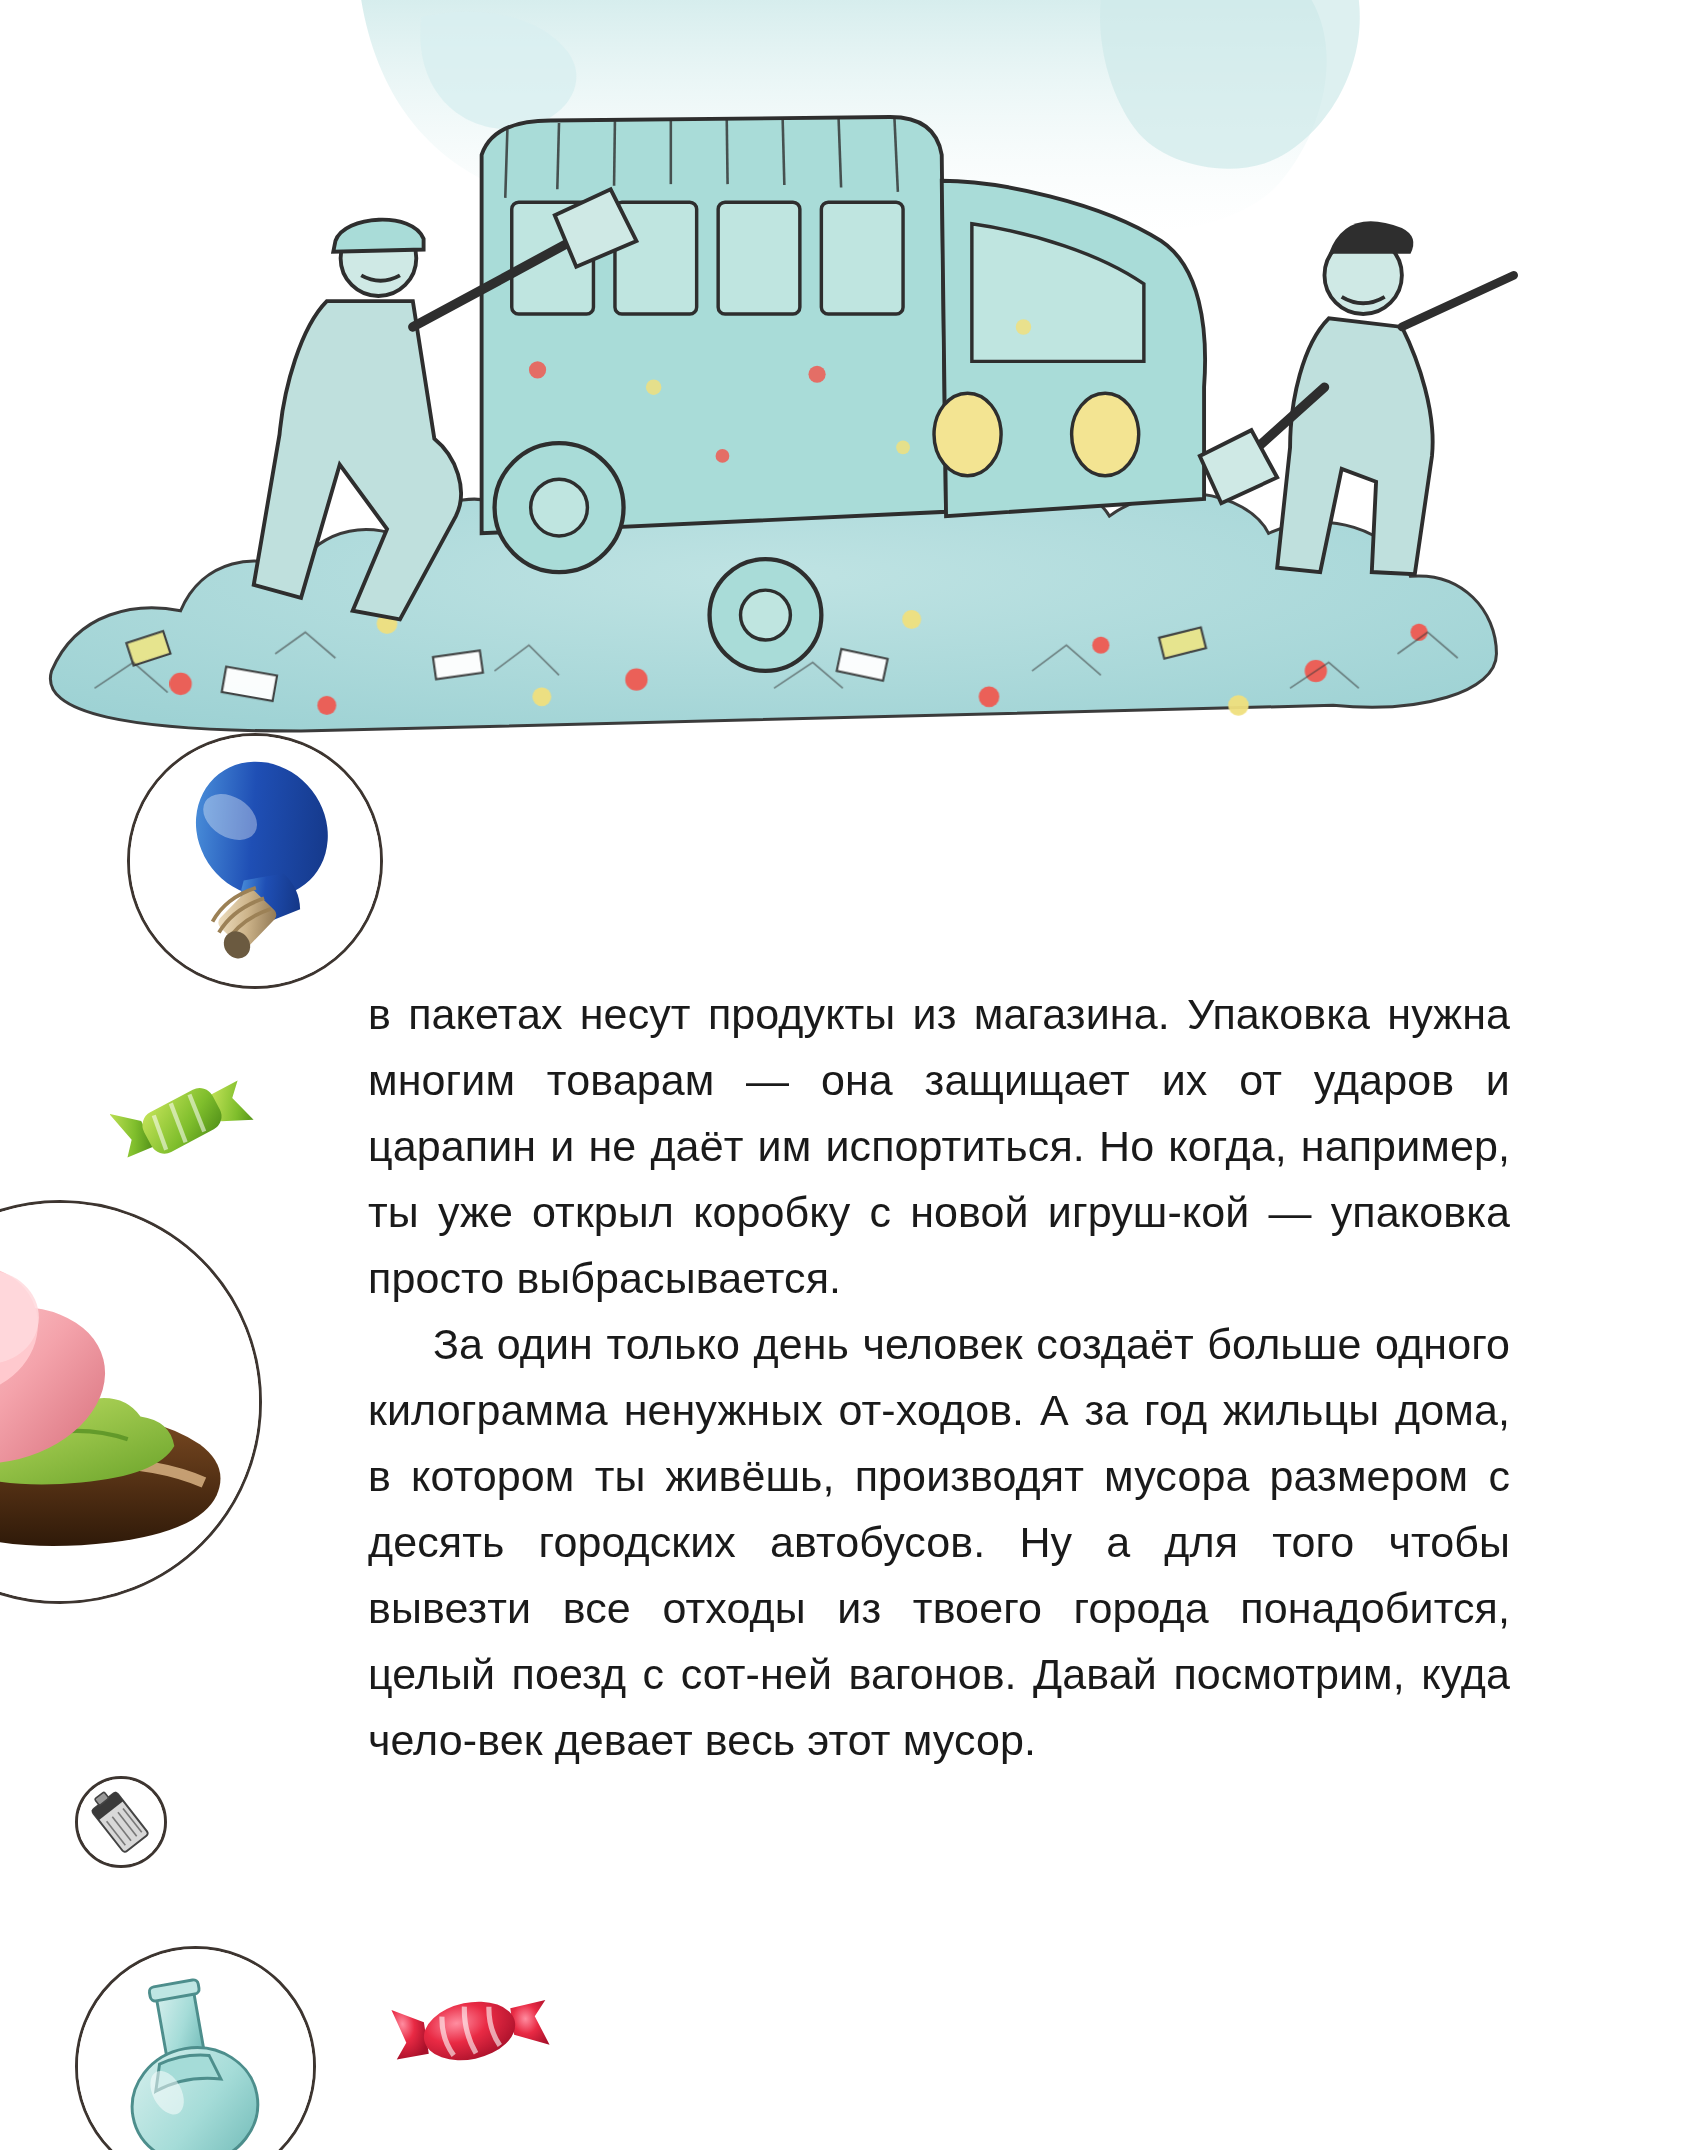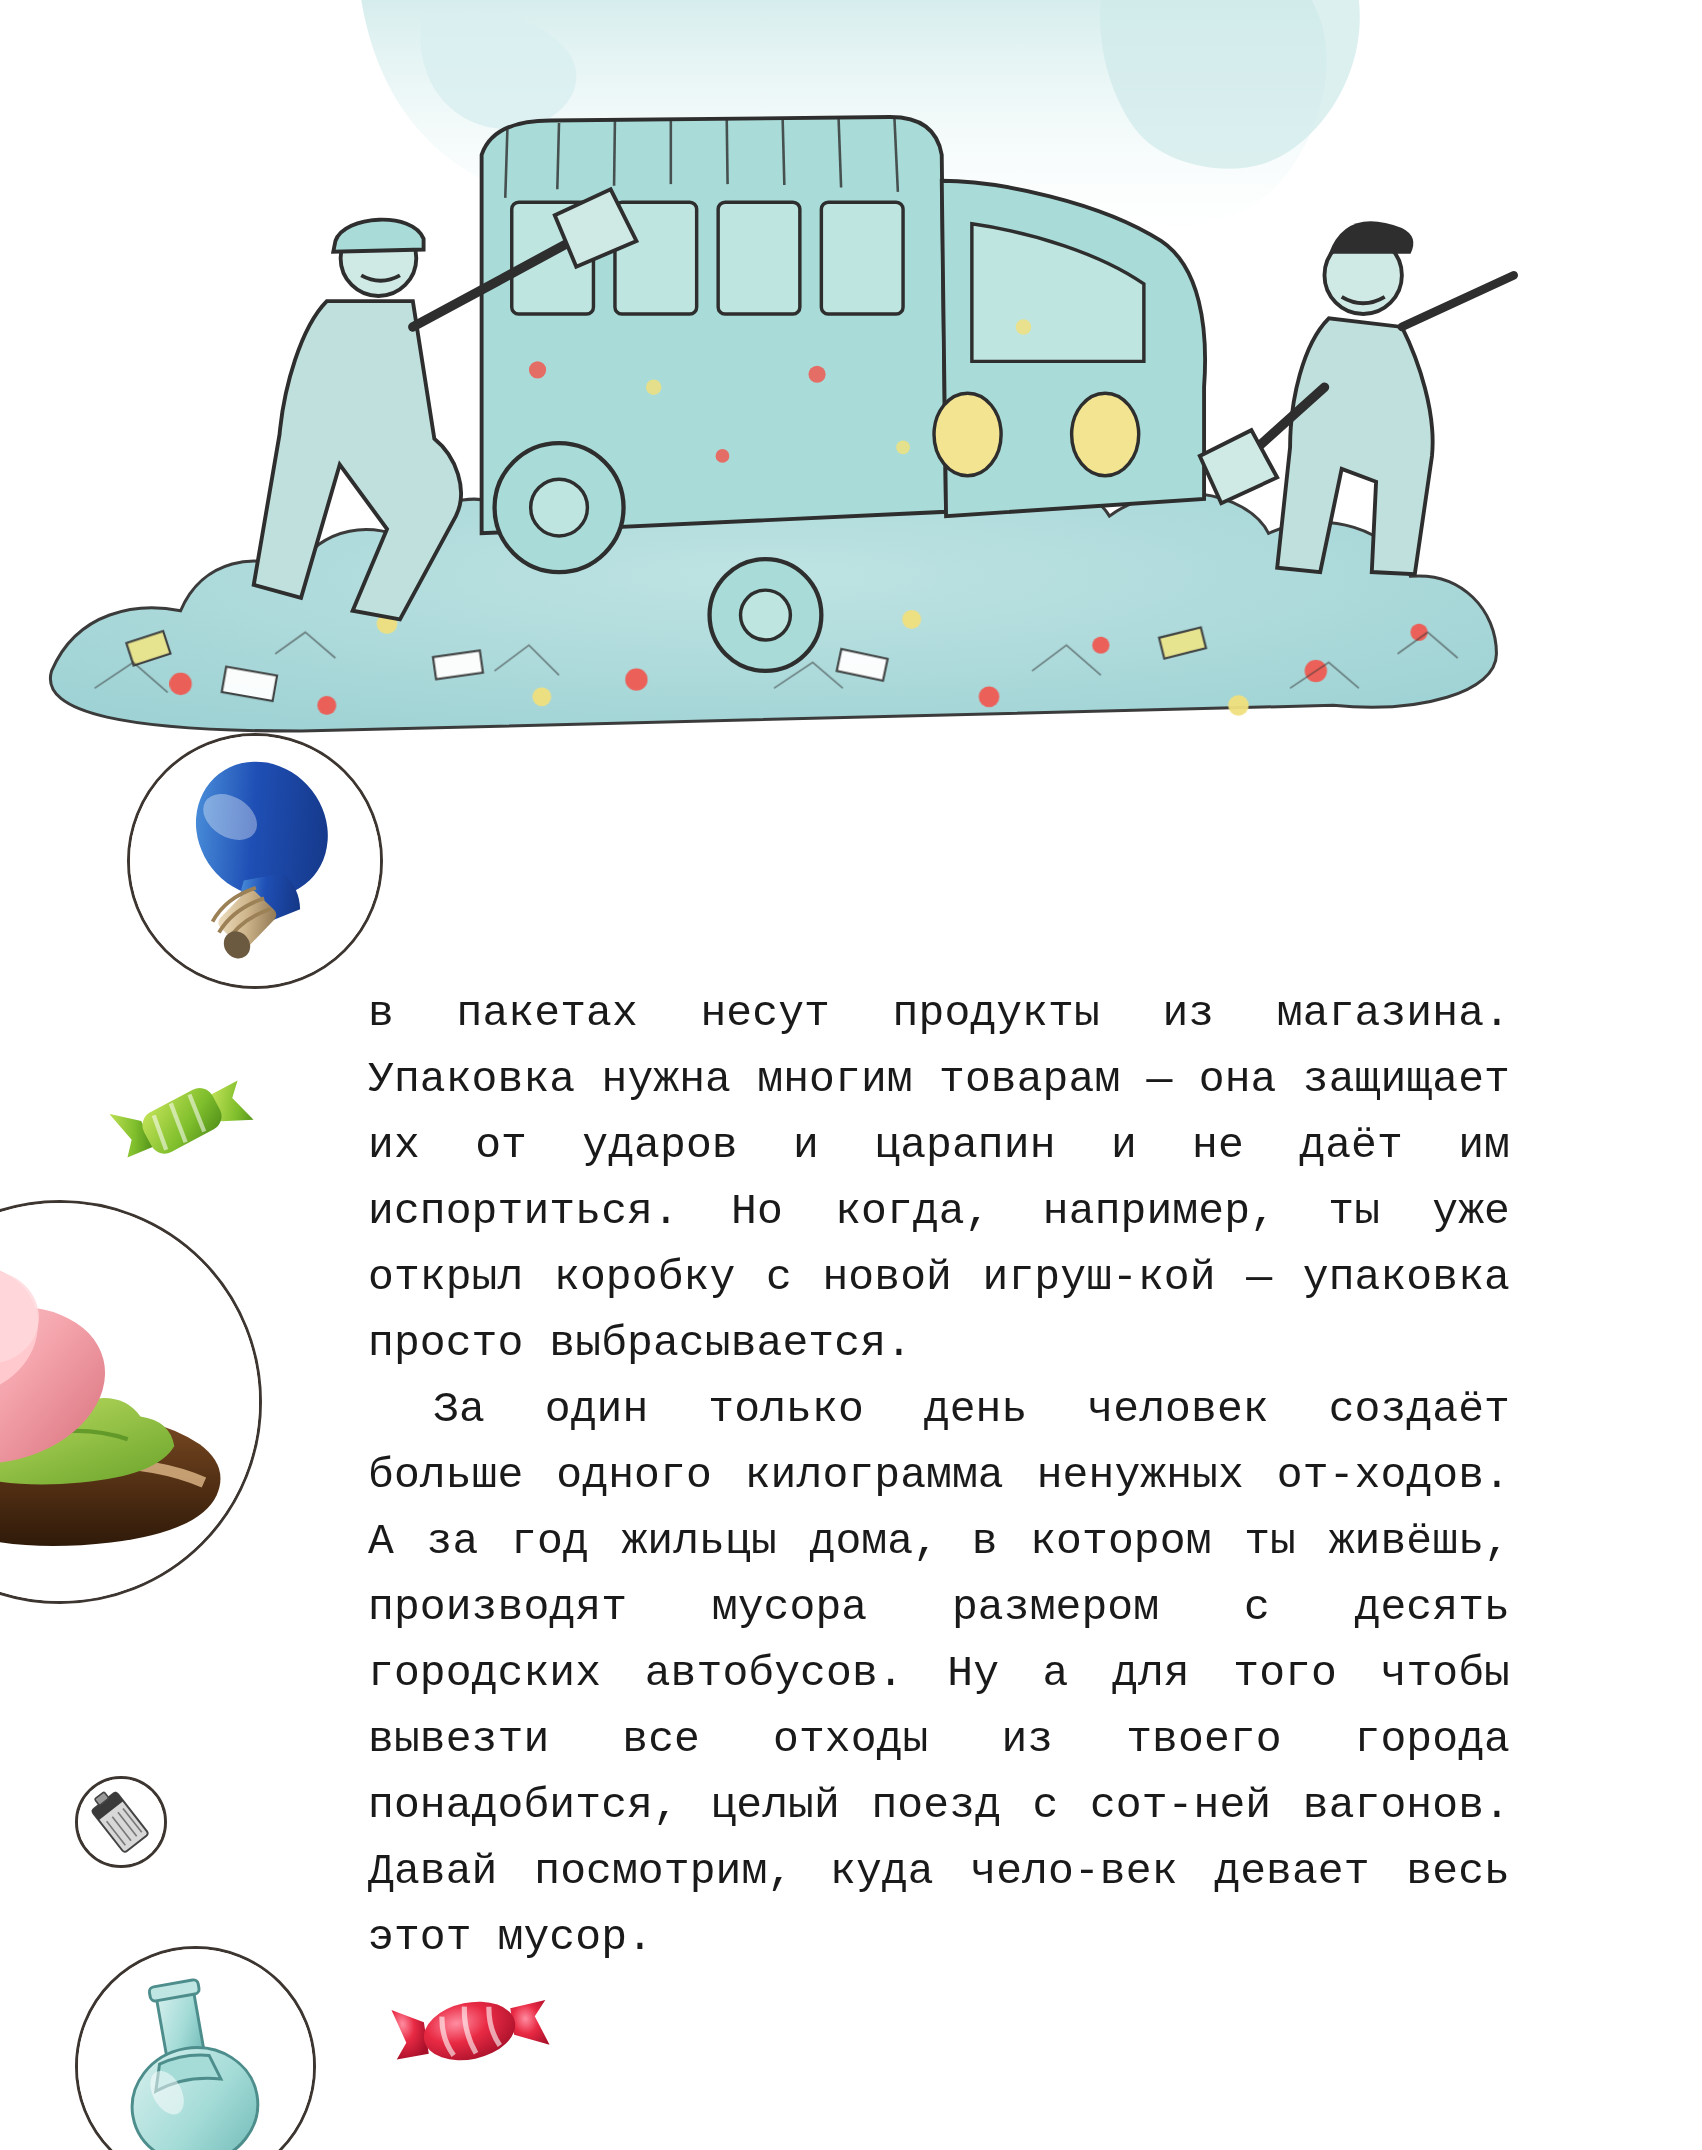--- a/index.html
+++ b/index.html
@@ -29,21 +29,21 @@
     pointer-events: none;
   }
   .illustration svg { display: block; width: 100%; height: 100%; }
 
   
   .text-column {
     position: absolute;
     left: 368px;
     top: 981px;
     width: 1142px;
-    font-family: Liberation Mono, monospace;
+    font-family: Liberation Sans, sans-serif;
     font-size: 43px;
     line-height: 66px;
     color: #1a1a1a;
     text-align: justify;
     text-justify: inter-word;
     letter-spacing: 0.1px;
   }
   .para {
     margin: 0;
     text-align: justify;

